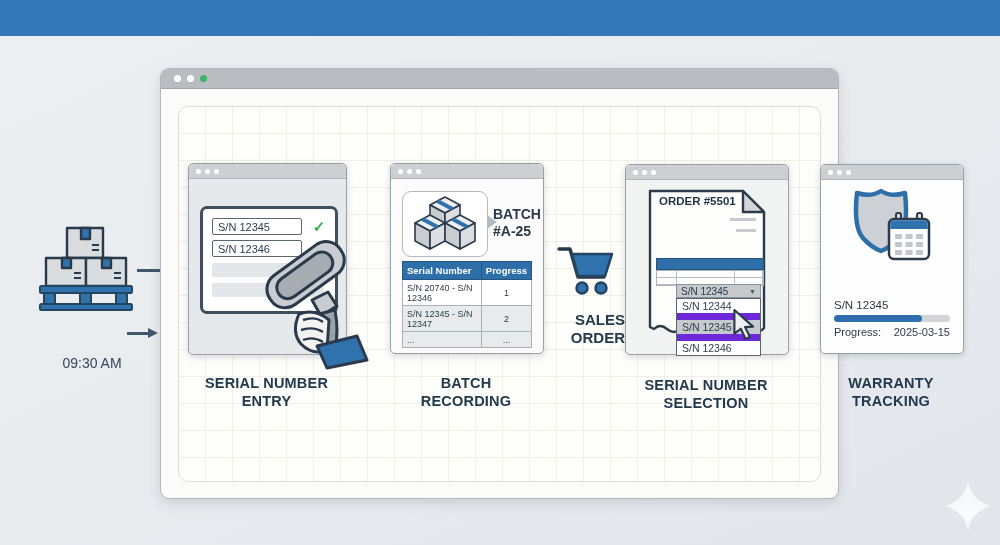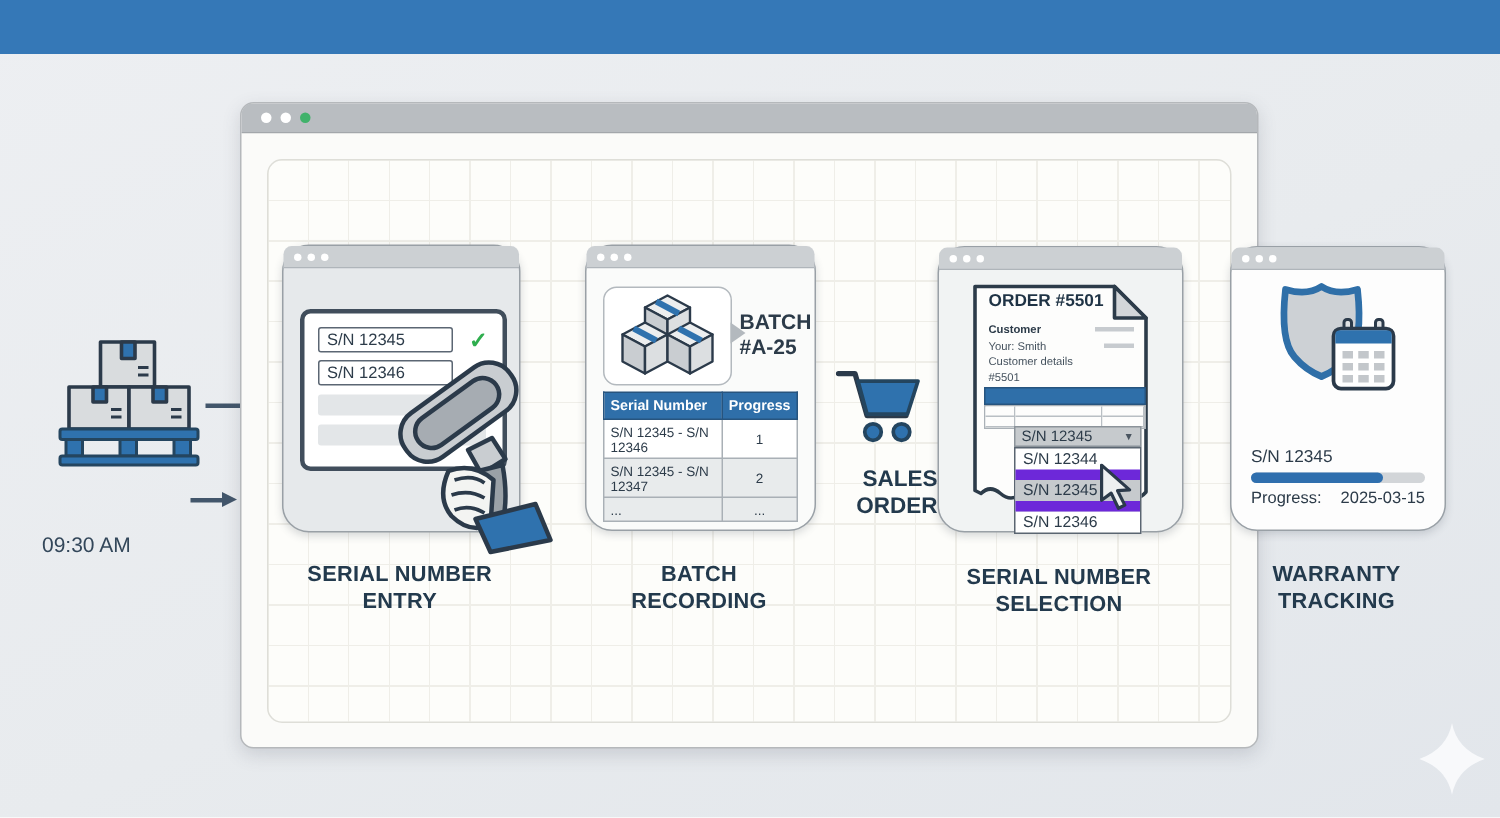--- a/index.html
+++ b/index.html
@@ -13,36 +13,36 @@
            border:1.5px solid #b5b8bb;border-radius:9px;box-shadow:0 4px 12px rgba(70,80,95,.18);}
   .browser-titlebar{height:19px;background:#b9bdc1;border-bottom:1px solid #a3a7ab;
            border-radius:7.5px 7.5px 0 0;display:flex;align-items:center;gap:6px;padding-left:13px;}
   .bdot{width:7px;height:7px;border-radius:50%;background:#fff;}
   .bdot.green{background:#41b26b;}
   .grid-area{position:absolute;left:17px;top:37px;width:641px;height:374px;border:1.5px solid #deded8;
            border-radius:10px;
            background:repeating-linear-gradient(to right,transparent 0 26px,#efeee8 26px 27px),
                       repeating-linear-gradient(to bottom,transparent 0 26px,#efeee8 26px 27px),#fdfdfa;}
   
-  .mini-window{position:absolute;border:1.5px solid #99a0a6;border-radius:18px;
+  .mini-window{position:absolute;border:1.5px solid #99a0a6;border-radius:5px;
            box-shadow:0 2px 6px rgba(60,70,85,.20);}
   .mini-titlebar{height:14px;background:#ccd0d3;border-bottom:1px solid #afb5ba;
            border-radius:5.5px 5.5px 0 0;display:flex;align-items:center;gap:4px;padding-left:7px;}
   .mdot{width:5px;height:5px;border-radius:50%;background:#fff;}
   
   .caption{position:absolute;text-align:center;font-weight:700;font-size:14.5px;line-height:1.25;
            color:#233a4d;letter-spacing:.2px;white-space:pre-line;}
   
   .h-arrow,.h-line{position:absolute;height:2.5px;background:#42566b;}
   .h-arrow::after{content:'';position:absolute;right:-9px;top:50%;transform:translateY(-50%);
            border-left:10px solid #42566b;border-top:5.5px solid transparent;border-bottom:5.5px solid transparent;}
   
   .goods-label{position:absolute;left:28px;top:317px;width:128px;text-align:center;font-weight:700;
            font-size:15.5px;line-height:1.15;color:#24394c;white-space:pre-line;}
-  .goods-time{position:absolute;left:28px;top:355px;width:128px;text-align:left;font-size:14px;color:#33475a;}
+  .goods-time{position:absolute;left:28px;top:355px;width:128px;text-align:center;font-size:14px;color:#33475a;}
   
   #panel-serial-entry{left:188px;top:163px;width:157px;height:190px;background:#e6e9eb;}
   .screen{position:absolute;left:11px;top:42px;width:132px;height:102px;background:#fff;
            border:3px solid #414e5c;border-radius:7px;}
   .scan-input{position:absolute;left:9px;width:90px;height:17px;background:#fff;border:1.5px solid #5b6673;
            border-radius:2px;font-size:11px;color:#2c3b49;line-height:17px;padding-left:5px;box-sizing:border-box;}
   .scan-check{position:absolute;left:106px;width:20px;text-align:center;font-weight:700;font-size:15px;color:#2fae4e;}
   .empty-row{position:absolute;left:9px;width:112px;height:14px;background:#e3e6e8;border-radius:2px;}
   .scanner-svg{position:absolute;left:76px;top:80px;z-index:3;}
   
@@ -199,21 +199,21 @@
     </div>
     <div class="batch-badge">BATCH
 #A-25</div>
     <table class="batch-table">
       <tbody>
           <tr>
         <th>Serial Number</th>
         <th class="qty">Progress</th>
       </tr>
       <tr>
-        <td>S/N 12345 - S/N 12346</td>
+        <td>S/N 20740 - S/N 12346</td>
         <td class="qty">1</td>
       </tr>
       <tr class="alt">
         <td>S/N 12345 - S/N 12347</td>
         <td class="qty">2</td>
       </tr>
       <tr class="alt">
         <td>...</td>
         <td class="qty">...</td>
       </tr>
@@ -236,26 +236,20 @@
     <div class="mini-titlebar">
       <span class="mdot"></span>
         <span class="mdot"></span>
         <span class="mdot"></span>
     </div>
     <svg class="doc-svg" width="122" height="158" viewBox="0 0 122 158">
       <path d="M4,4 L97,4 L118,25 L118,141 Q112,148 105,142 Q98,136 91,142 Q84,148 77,142 Q70,136 63,142 Q56,148 49,142 Q42,136 35,142 Q28,148 21,142 Q14,136 8,142 L4,140 Z" fill="#fdfdfc" stroke="#2c3b49" stroke-width="2.4" stroke-linejoin="round"></path>
       <path d="M97,4 L97,25 L118,25 Z" fill="#d3d6d9" stroke="#2c3b49" stroke-width="2.4" stroke-linejoin="round"></path>
     </svg>
     <div class="order-title">ORDER #5501</div>
-    <div class="cust-block">
-      <div class="bold">Customer</div>
-      <div>Your: Smith</div>
-      <div>Customer details</div>
-      <div>#5501</div>
-    </div>
     <div class="doc-line" style="left:104px;top:53px;width:26px;"></div>
     <div class="doc-line" style="left:110px;top:64px;width:20px;"></div>
     <div class="doc-head"></div>
     <div class="doc-grid">
       <div></div>
         <div></div>
         <div></div>
         <div></div>
         <div></div>
         <div></div>

